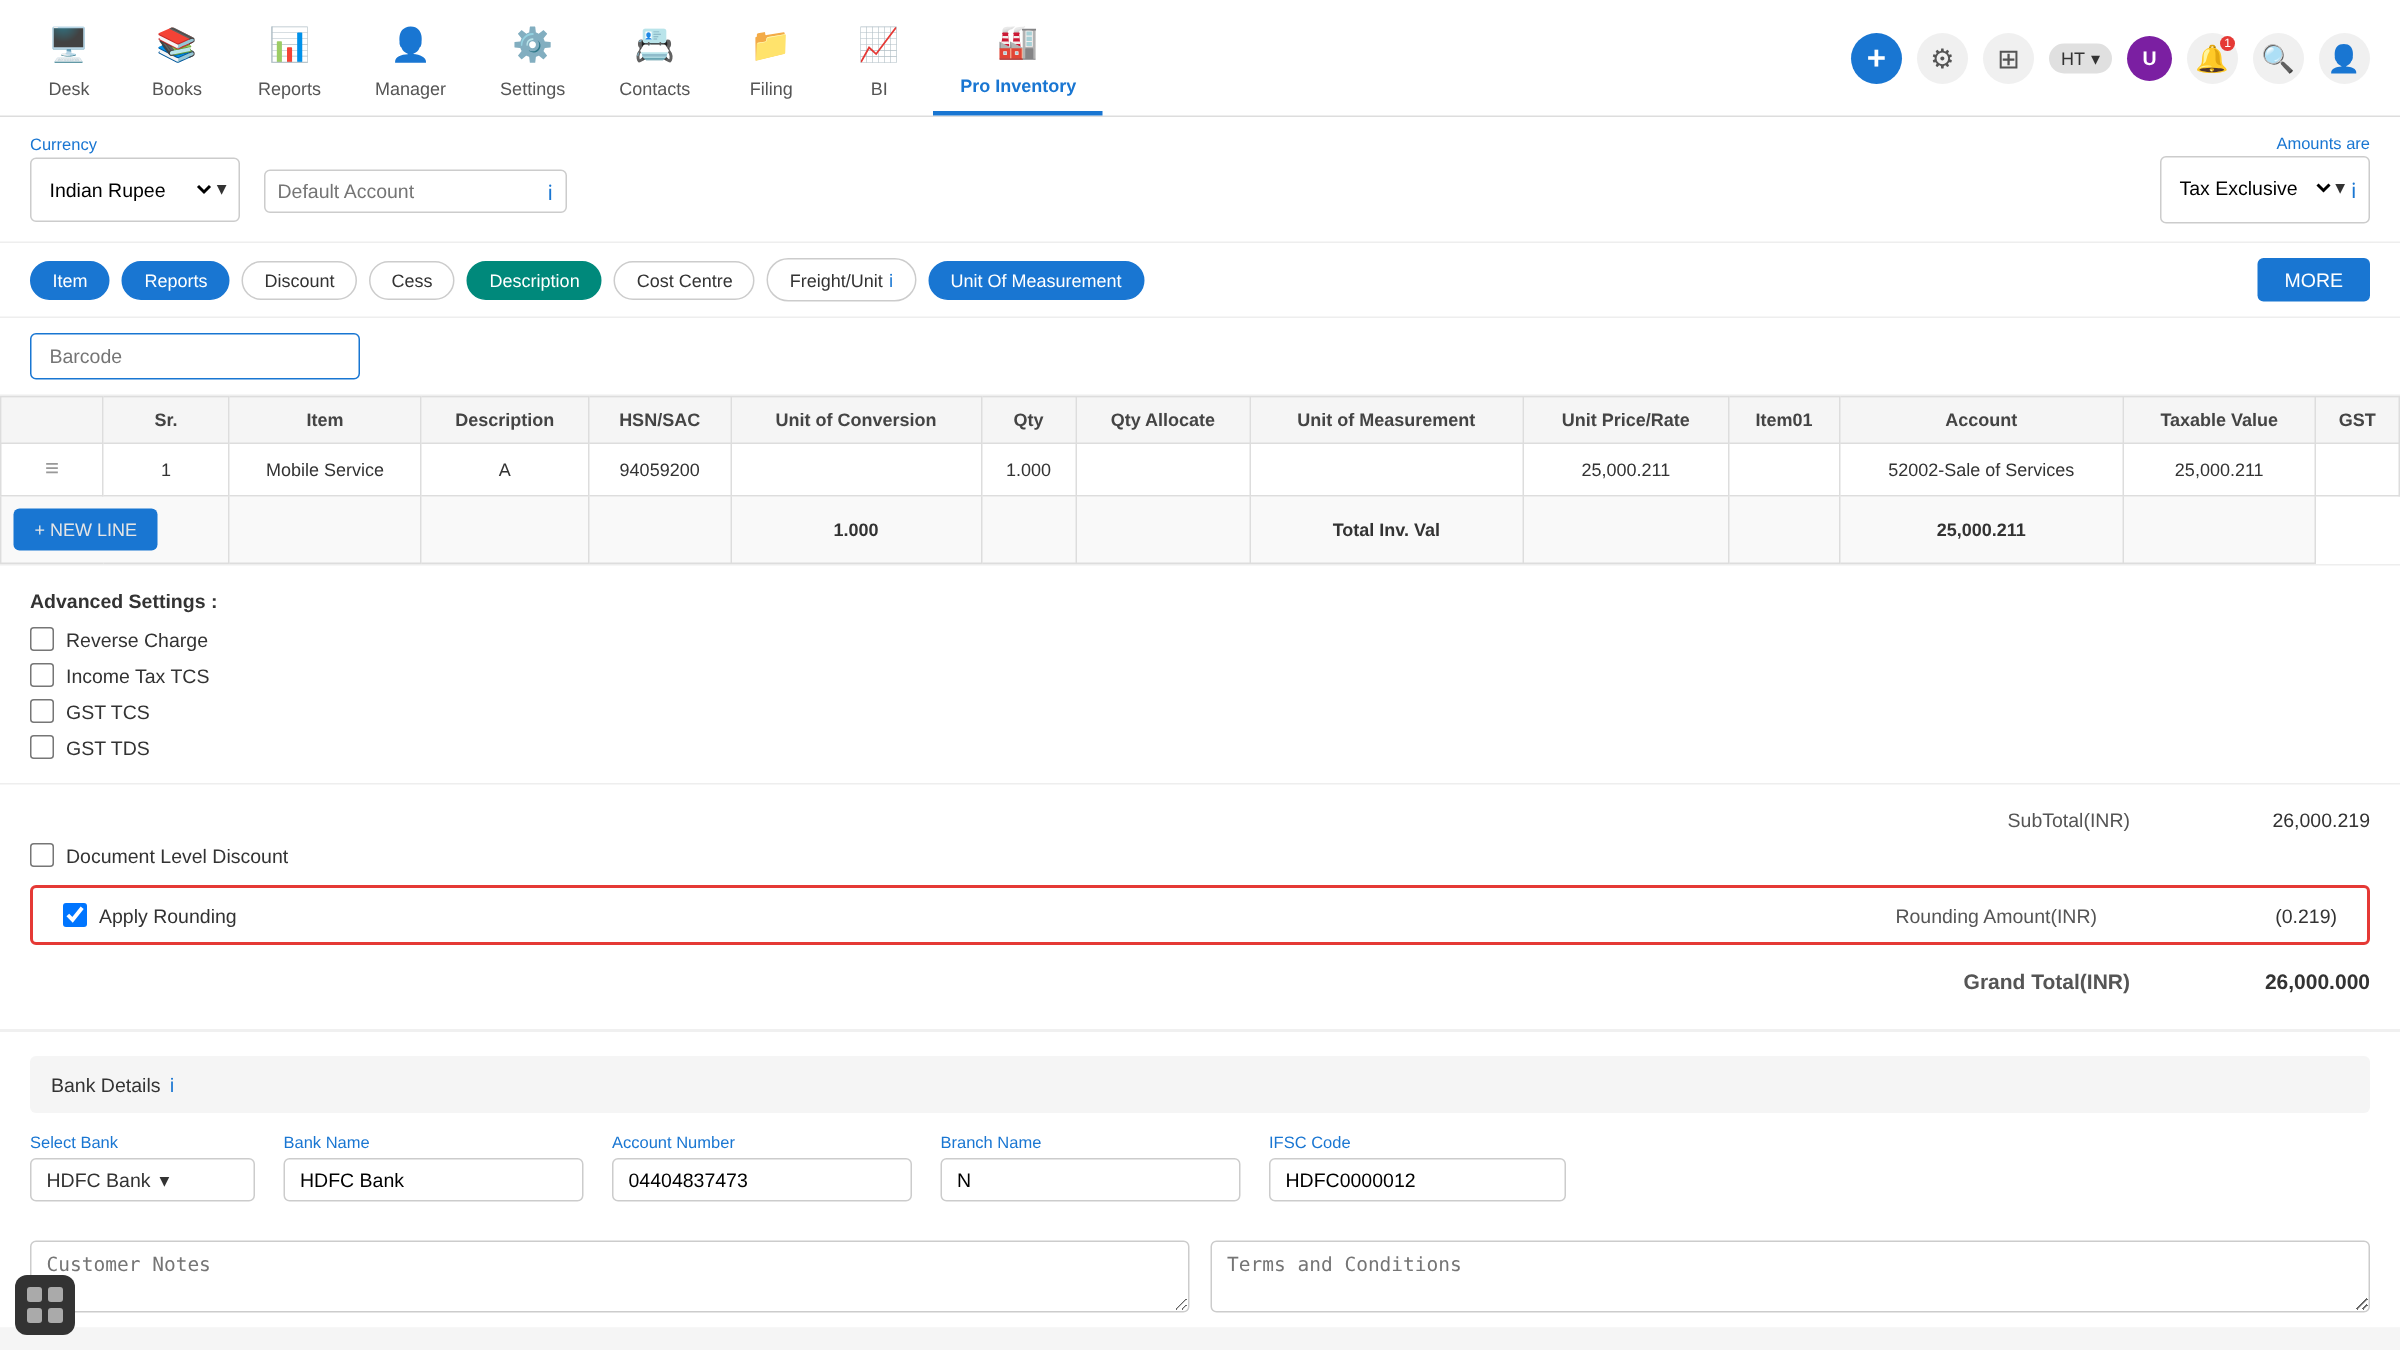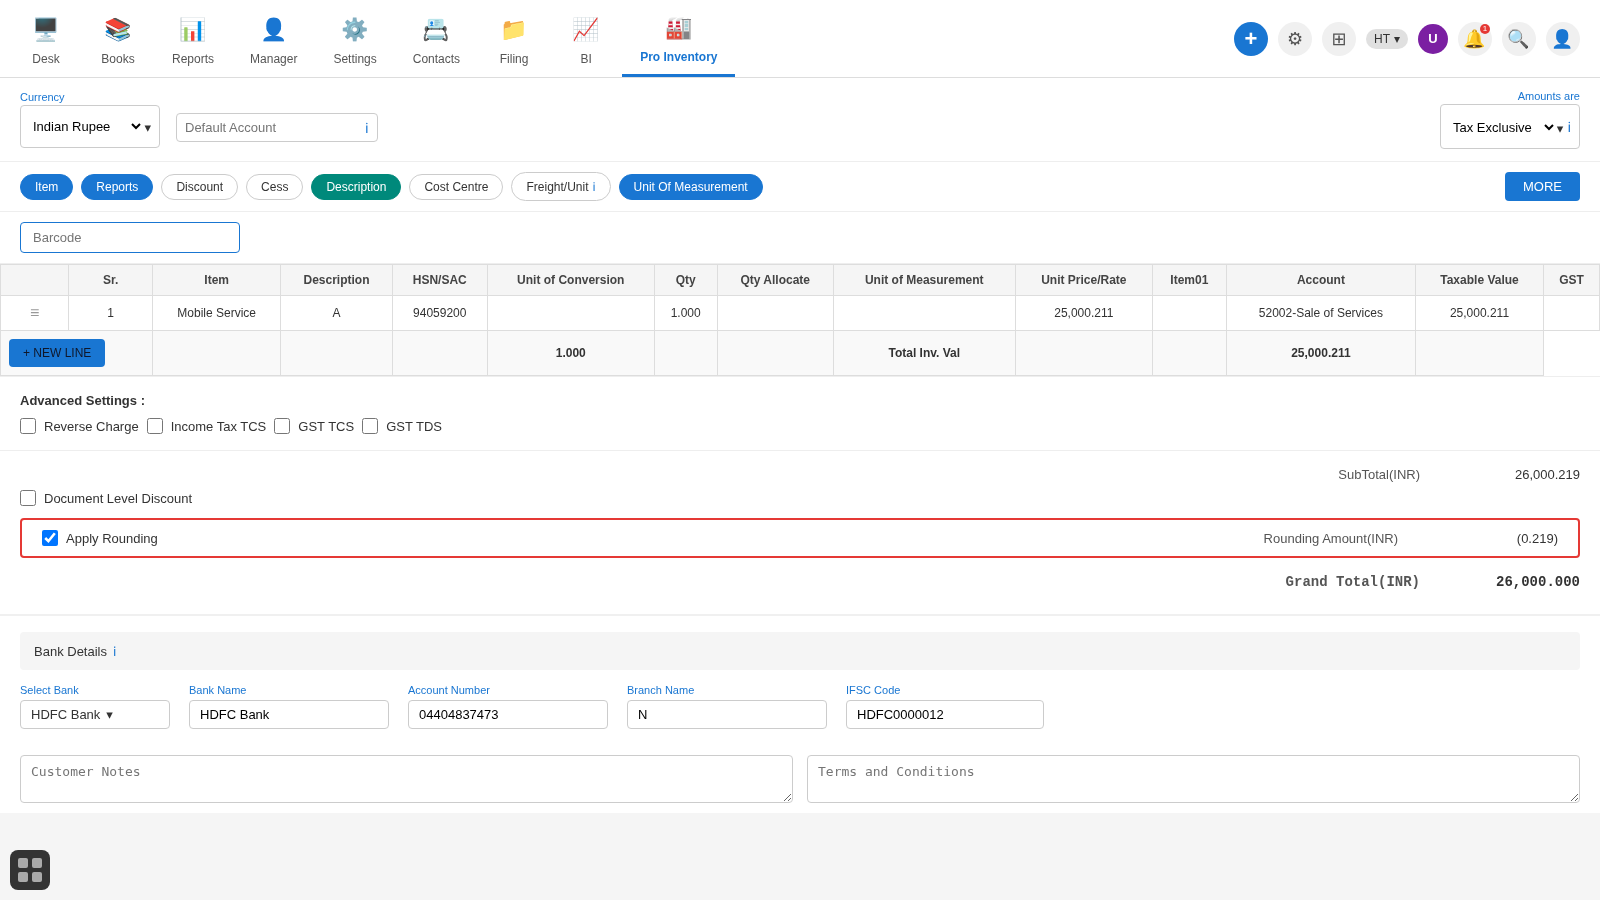--- a/index.html
+++ b/index.html
@@ -83,21 +83,21 @@
       display: flex;
       flex-direction: column;
       gap: 2px;
     }
     .field-label {
       font-size: 11px;
       color: #1976d2;
     }
     .select-wrapper {
       display: flex;
-      align-items: flex-end;
+      align-items: flex-start;
       border: 1px solid #ccc;
       border-radius: 4px;
       padding: 12px 8px;
       background: #fff;
       min-width: 140px;
     }
     .select-wrapper select {
       border: none; outline: none; background: transparent; font-size: 13px; flex: 1;
     }
     .input-wrapper {
@@ -198,21 +198,21 @@
     }
     table tbody td {
       padding: 8px 8px;
       border: 1px solid #ddd;
       text-align: center;
       color: #333;
     }
     .drag-handle { color: #999; font-size: 16px; cursor: grab; }
     .new-line-btn {
       background: #1976d2;
-      color: #0f172a;
+      color: #e5e5e5;
       border: none;
       border-radius: 4px;
       padding: 7px 14px;
       font-size: 12px;
       cursor: pointer;
       display: flex;
       align-items: center;
       gap: 4px;
     }
     .total-row td {
@@ -225,20 +225,21 @@
       padding: 16px 20px;
       border-bottom: 1px solid #eee;
     }
     .advanced-title {
       font-weight: 600;
       font-size: 13px;
       margin-bottom: 10px;
     }
     .checkbox-group {
       display: flex;
+      flex-direction: column;
       gap: 8px;
     }
     .checkbox-item {
       display: flex;
       align-items: center;
       gap: 8px;
       font-size: 13px;
       cursor: pointer;
     }
     .checkbox-item input[type=checkbox] {
@@ -576,21 +577,21 @@
           <input type="checkbox" checked="" style="">
           <span>Apply Rounding</span>
         </label>
         <div class="rounding-right">
           <span class="rounding-label">Rounding Amount(INR)</span>
           <span class="rounding-value">(0.219)</span>
         </div>
       </div>
     </div>
 
-    <div class="grand-total-row" style="margin-top:16px;font-family:Liberation Mono, monospace;">
+    <div class="grand-total-row" style="margin-top:16px;">
       <span class="grand-label">Grand Total(INR)</span>
       <span class="grand-value">26,000.000</span>
     </div>
   </div>
 
   <div class="bank-section">
     <div class="bank-title">
       <span>Bank Details</span>
       <span style="color:#1976d2;cursor:pointer;">ℹ</span>
     </div>

